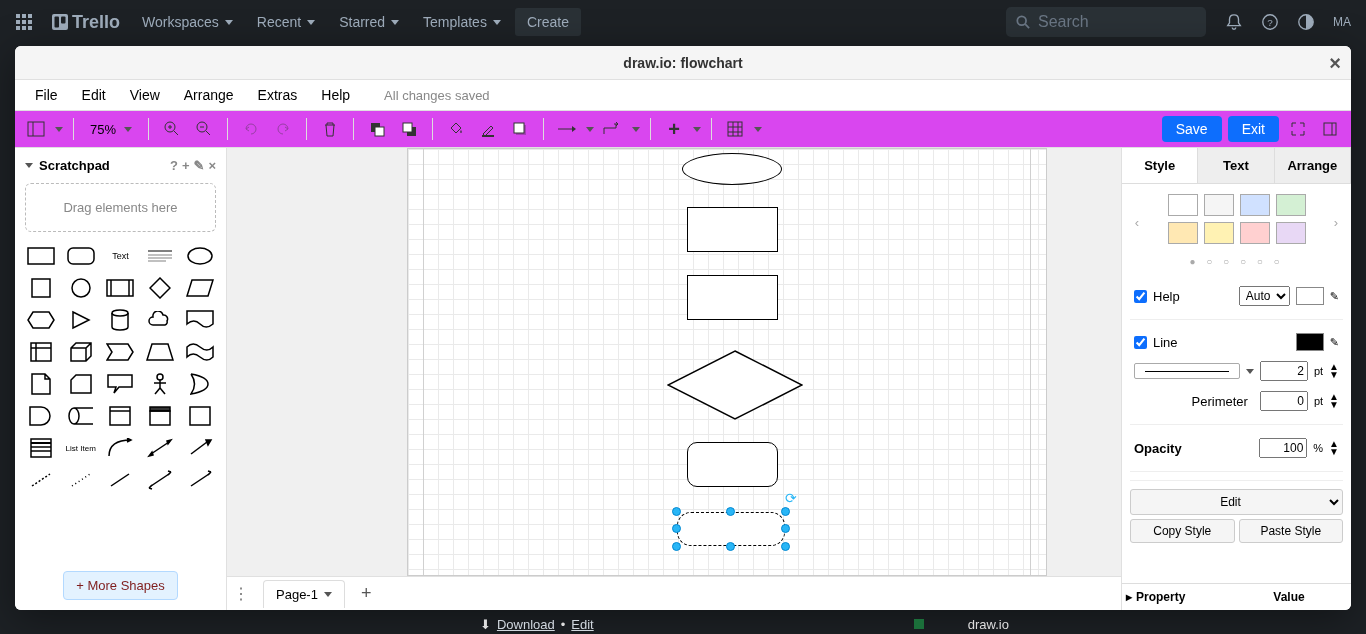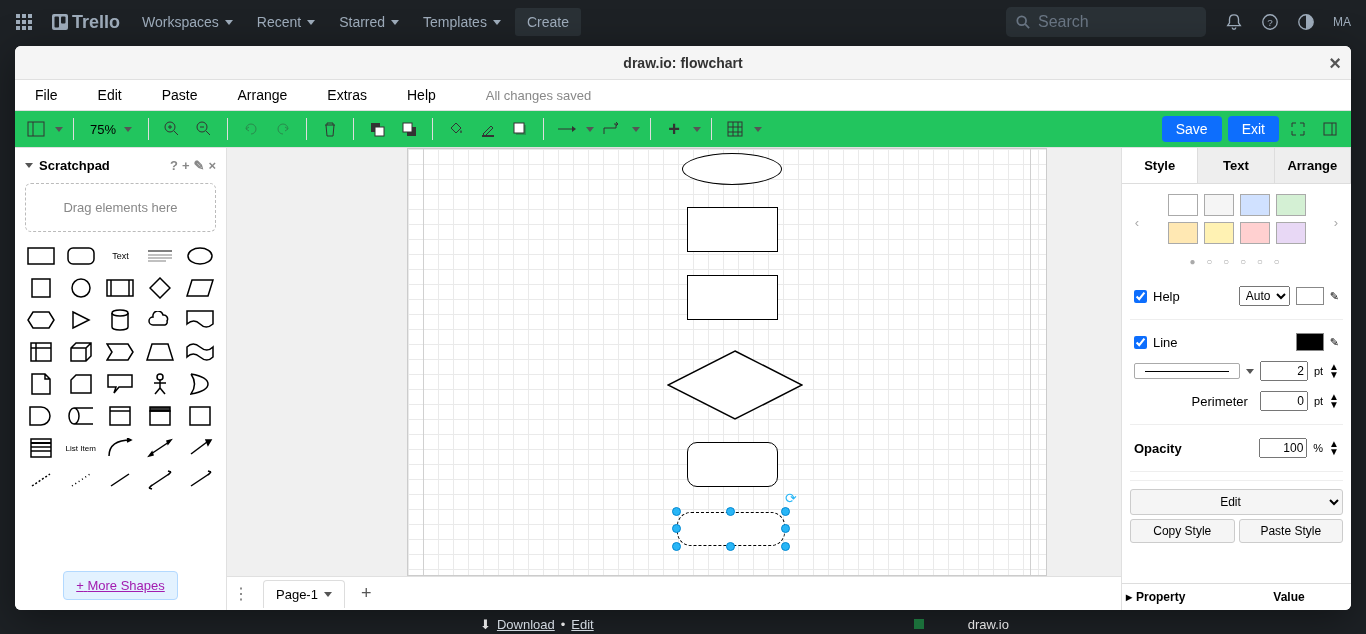--- a/index.html
+++ b/index.html
@@ -17,45 +17,45 @@
 .trello-right-icons { display: flex; gap: 4px; align-items: center; margin-left: 8px; }
 .trello-right-icons > div { width: 32px; height: 32px; display: flex; align-items: center; justify-content: center; cursor: pointer; }
 
 .chevron-down { display: inline-block; width: 0; height: 0; border-left: 4px solid transparent; border-right: 4px solid transparent; border-top: 5px solid currentColor; }
 
 
 .drawio-modal { position: absolute; left: 15px; right: 15px; top: 46px; bottom: 24px; background: #fff; border-radius: 6px; box-shadow: 0 8px 40px rgba(0,0,0,0.4); display: flex; flex-direction: column; overflow: hidden; }
 .drawio-titlebar { height: 34px; background: #f5f5f5; border-bottom: 1px solid #e0e0e0; display: flex; align-items: center; justify-content: center; position: relative; font-size: 14px; font-weight: bold; color: #333; }
 .drawio-close { position: absolute; right: 10px; top: 6px; font-size: 20px; color: #555; cursor: pointer; }
 
-.drawio-menubar { height: 30px; background: #fff; display: flex; align-items: center; padding: 0 10px; gap: 20px; font-size: 14px; }
+.drawio-menubar { height: 30px; background: #fff; display: flex; align-items: center; padding: 0 10px; gap: 4px; font-size: 14px; }
 .drawio-menubar span { padding: 4px 10px; cursor: pointer; border-radius: 3px; }
 .drawio-status { margin-left: 10px; color: #888; font-size: 13px; }
 
-.drawio-toolbar { height: 38px; background: #22c55e; border-top: 1px solid #e0e0e0; border-bottom: 1px solid #e0e0e0; display: flex; align-items: center; padding: 0 8px; gap: 6px; }
+.drawio-toolbar { height: 38px; background: #d946ef; border-top: 1px solid #e0e0e0; border-bottom: 1px solid #e0e0e0; display: flex; align-items: center; padding: 0 8px; gap: 6px; }
 .tb-btn { width: 26px; height: 26px; display: flex; align-items: center; justify-content: center; cursor: pointer; border-radius: 3px; color: #333; }
 .tb-sep { width: 1px; height: 22px; background: #ddd; margin: 0 4px; }
 .zoom-select { padding: 2px 6px; font-size: 13px; display: flex; align-items: center; gap: 8px; cursor: pointer; }
 .toolbar-spacer { flex: 1; }
 .btn-primary { background: #0d6efd; color: #fff; border: none; padding: 5px 14px; border-radius: 4px; font-size: 14px; cursor: pointer; font-weight: 500; }
 
 .drawio-body { flex: 1; display: flex; overflow: hidden; }
 
 
 .left-panel { width: 212px; background: #fff; border-right: 1px solid #e0e0e0; display: flex; flex-direction: column; }
 .panel-section { padding: 6px 10px; }
 .section-header { display: flex; align-items: center; gap: 6px; font-size: 13px; font-weight: bold; padding: 4px 0; cursor: pointer; }
 .section-header .caret { display: inline-block; width: 0; height: 0; border-left: 4px solid transparent; border-right: 4px solid transparent; border-top: 5px solid #555; }
 .scratchpad-actions { margin-left: auto; display: flex; gap: 4px; color: #888; font-size: 13px; }
 .scratchpad-drop { border: 1px dashed #bbb; border-radius: 6px; padding: 16px; text-align: center; color: #888; font-size: 13px; margin-top: 6px; }
 .shapes-grid { display: grid; grid-template-columns: repeat(5, 1fr); gap: 4px; padding: 4px 8px; }
 .shape-cell { height: 28px; display: flex; align-items: center; justify-content: center; cursor: pointer; }
 .shape-cell svg { stroke: #000; fill: none; stroke-width: 1.5; }
 .more-shapes-wrap { padding: 10px; text-align: center; margin-top: auto; }
-.more-shapes { background: #e3f2ff; border: 1px solid #b3d9ff; color: #a21caf; padding: 6px 12px; border-radius: 4px; font-size: 13px; cursor: pointer; text-decoration: underline; }
+.more-shapes { background: #e3f2ff; border: 1px solid #b3d9ff; color: #7f1d1d; padding: 6px 12px; border-radius: 4px; font-size: 13px; cursor: pointer; }
 
 
 .canvas-area { flex: 1; position: relative; background: #f0f0f0; overflow: hidden; display: flex; flex-direction: column; }
 .canvas-scroll { flex: 1; position: relative; overflow: hidden; }
 .grid-paper { position: absolute; left: 180px; top: 0; width: 640px; height: 100%; background: #fff; 
   background-image: linear-gradient(#eaeaea 1px, transparent 1px), linear-gradient(90deg, #eaeaea 1px, transparent 1px);
   background-size: 15px 15px; border: 1px solid #ccc;
 }
 .margin-line { position:absolute; top:0; bottom:0; width:1px; background:#d0d0d0; }
 .canvas-shape { position: absolute; border: 1.5px solid #000; background: #fff; }
@@ -188,21 +188,21 @@
 <div class="drawio-modal">
 
   <div class="drawio-titlebar">
     <span>draw.io: flowchart</span>
     <span class="drawio-close">×</span>
   </div>
 
   <div class="drawio-menubar">
     <span class="menu">File</span>
     <span class="menu">Edit</span>
-    <span class="menu">Paste</span>
+    <span class="menu">View</span>
     <span class="menu">Arrange</span>
     <span class="menu">Extras</span>
     <span class="menu">Help</span>
     <span class="drawio-status">All changes saved</span>
   </div>
 
   <div class="drawio-toolbar">
     <div class="tb-btn">
         <svg width="18" height="18" viewBox="0 0 18 18">
           <rect x="1" y="2" width="16" height="14" stroke="#333" fill="none"></rect>

